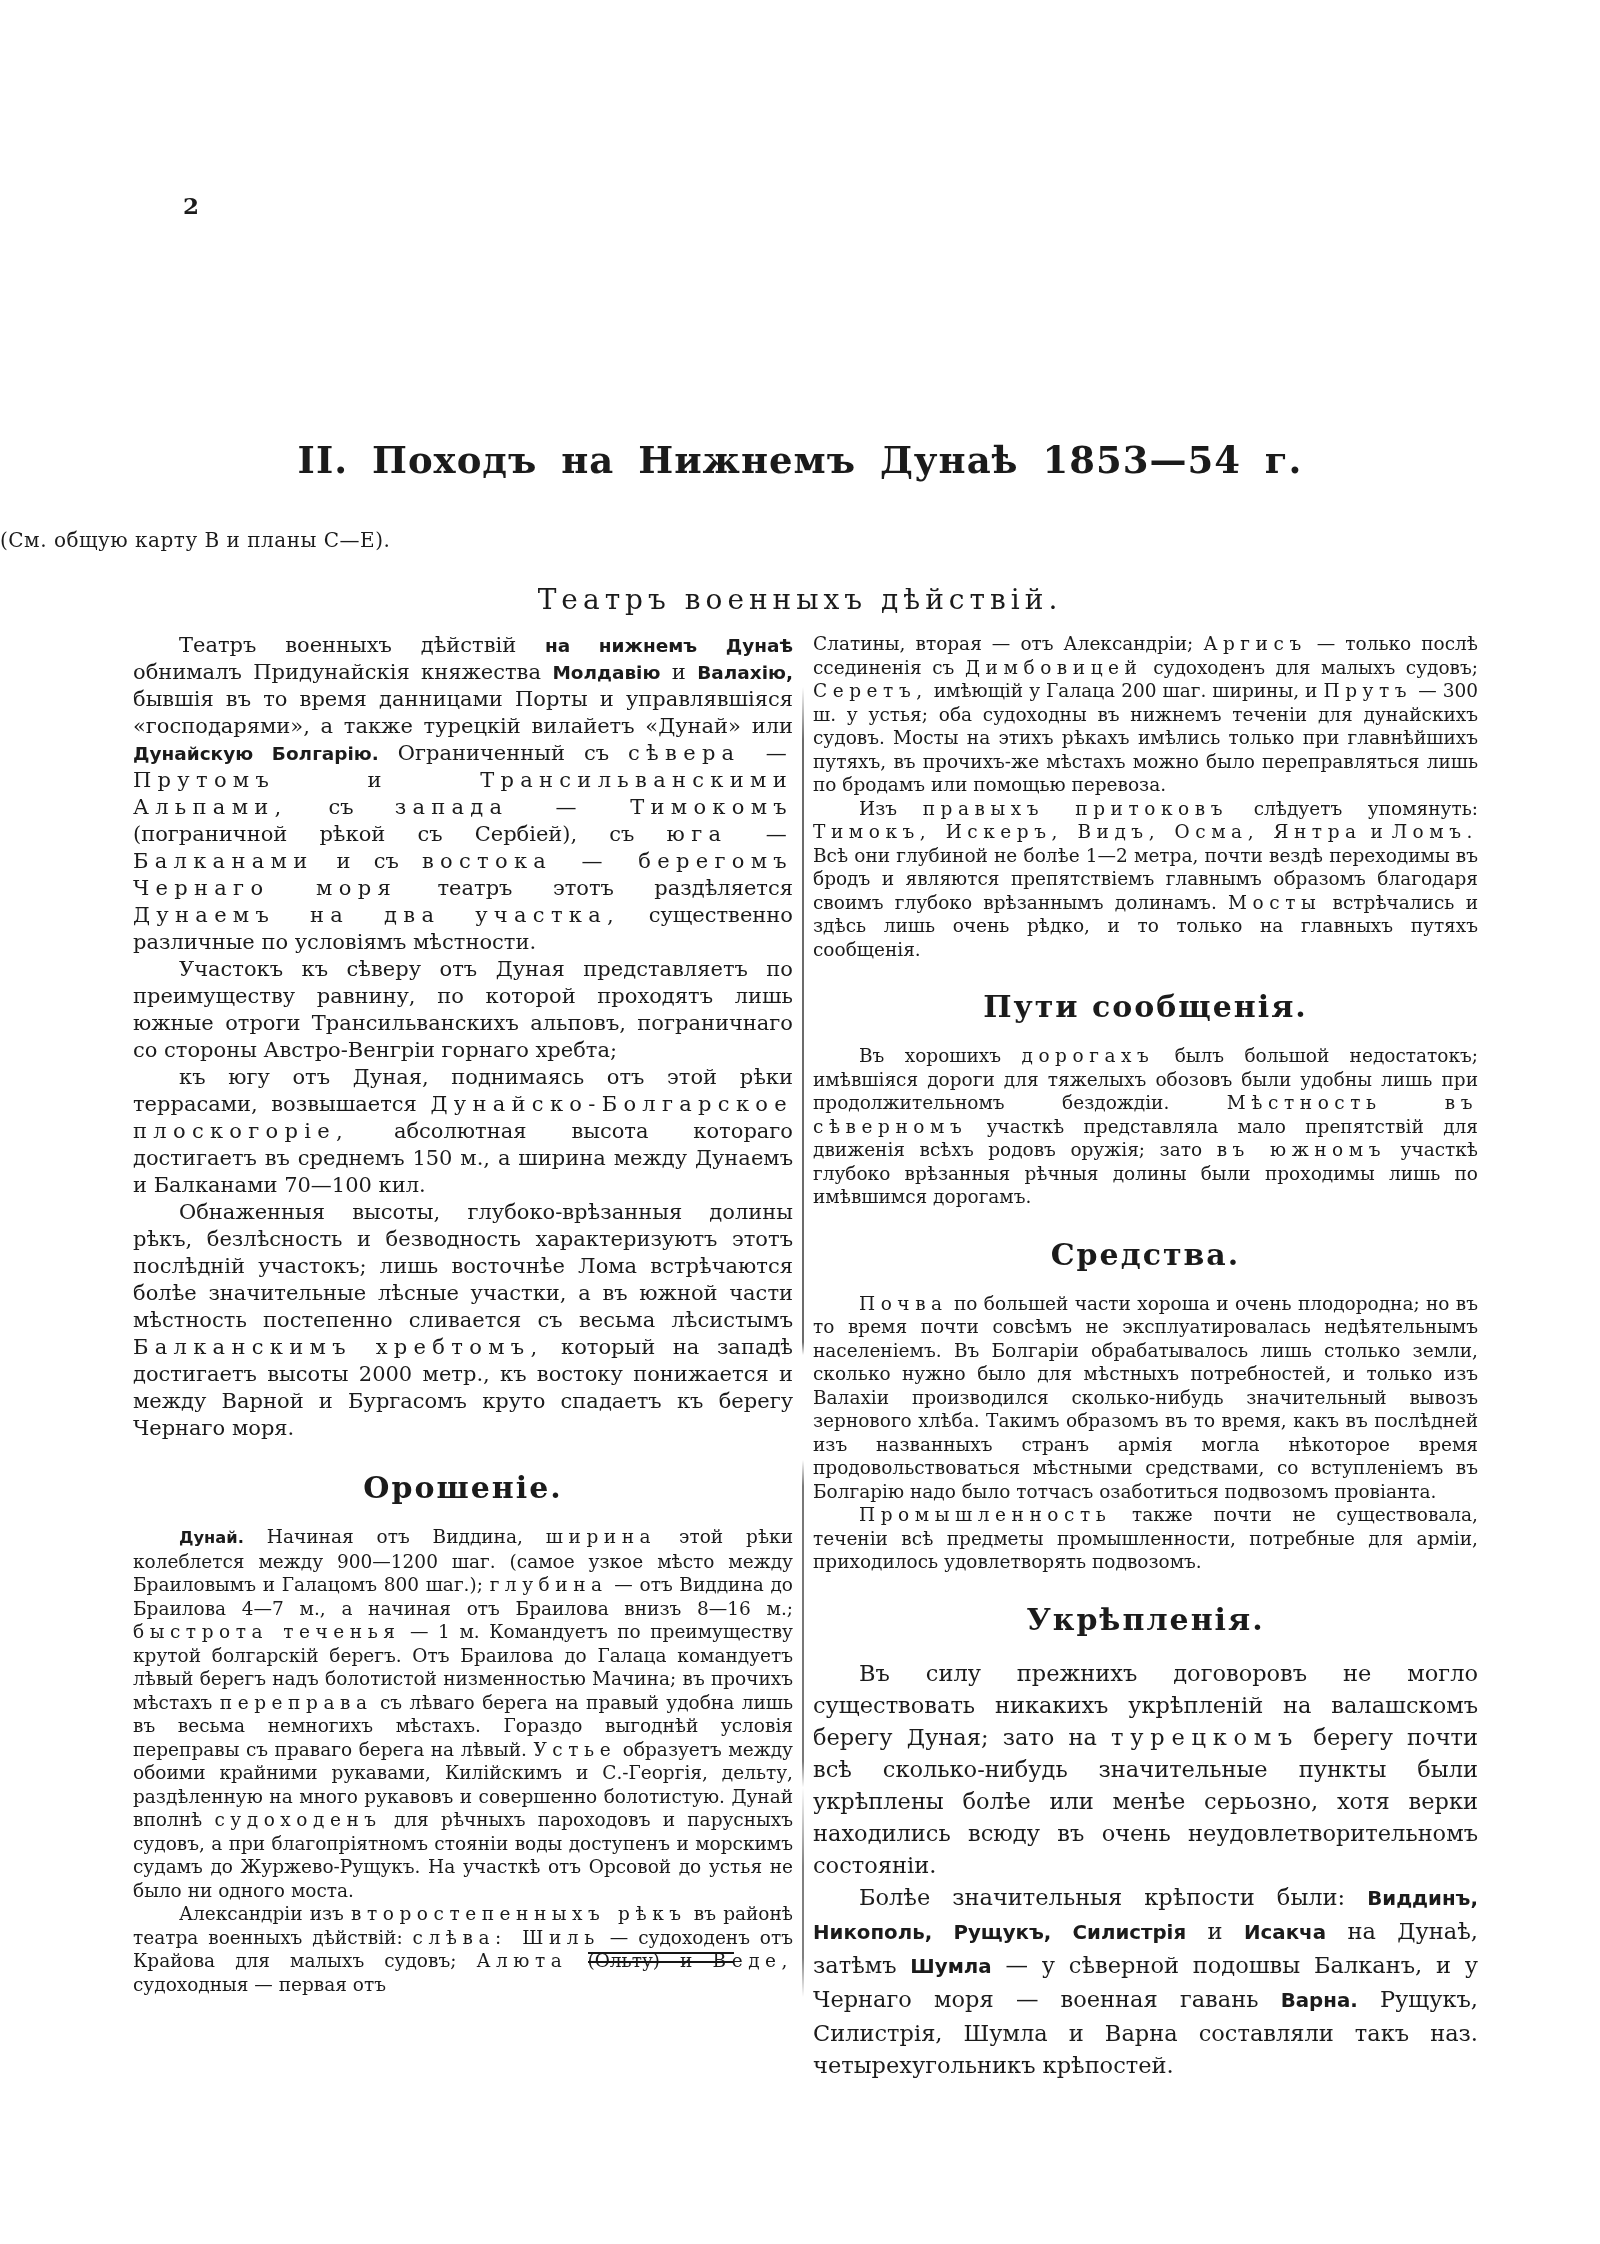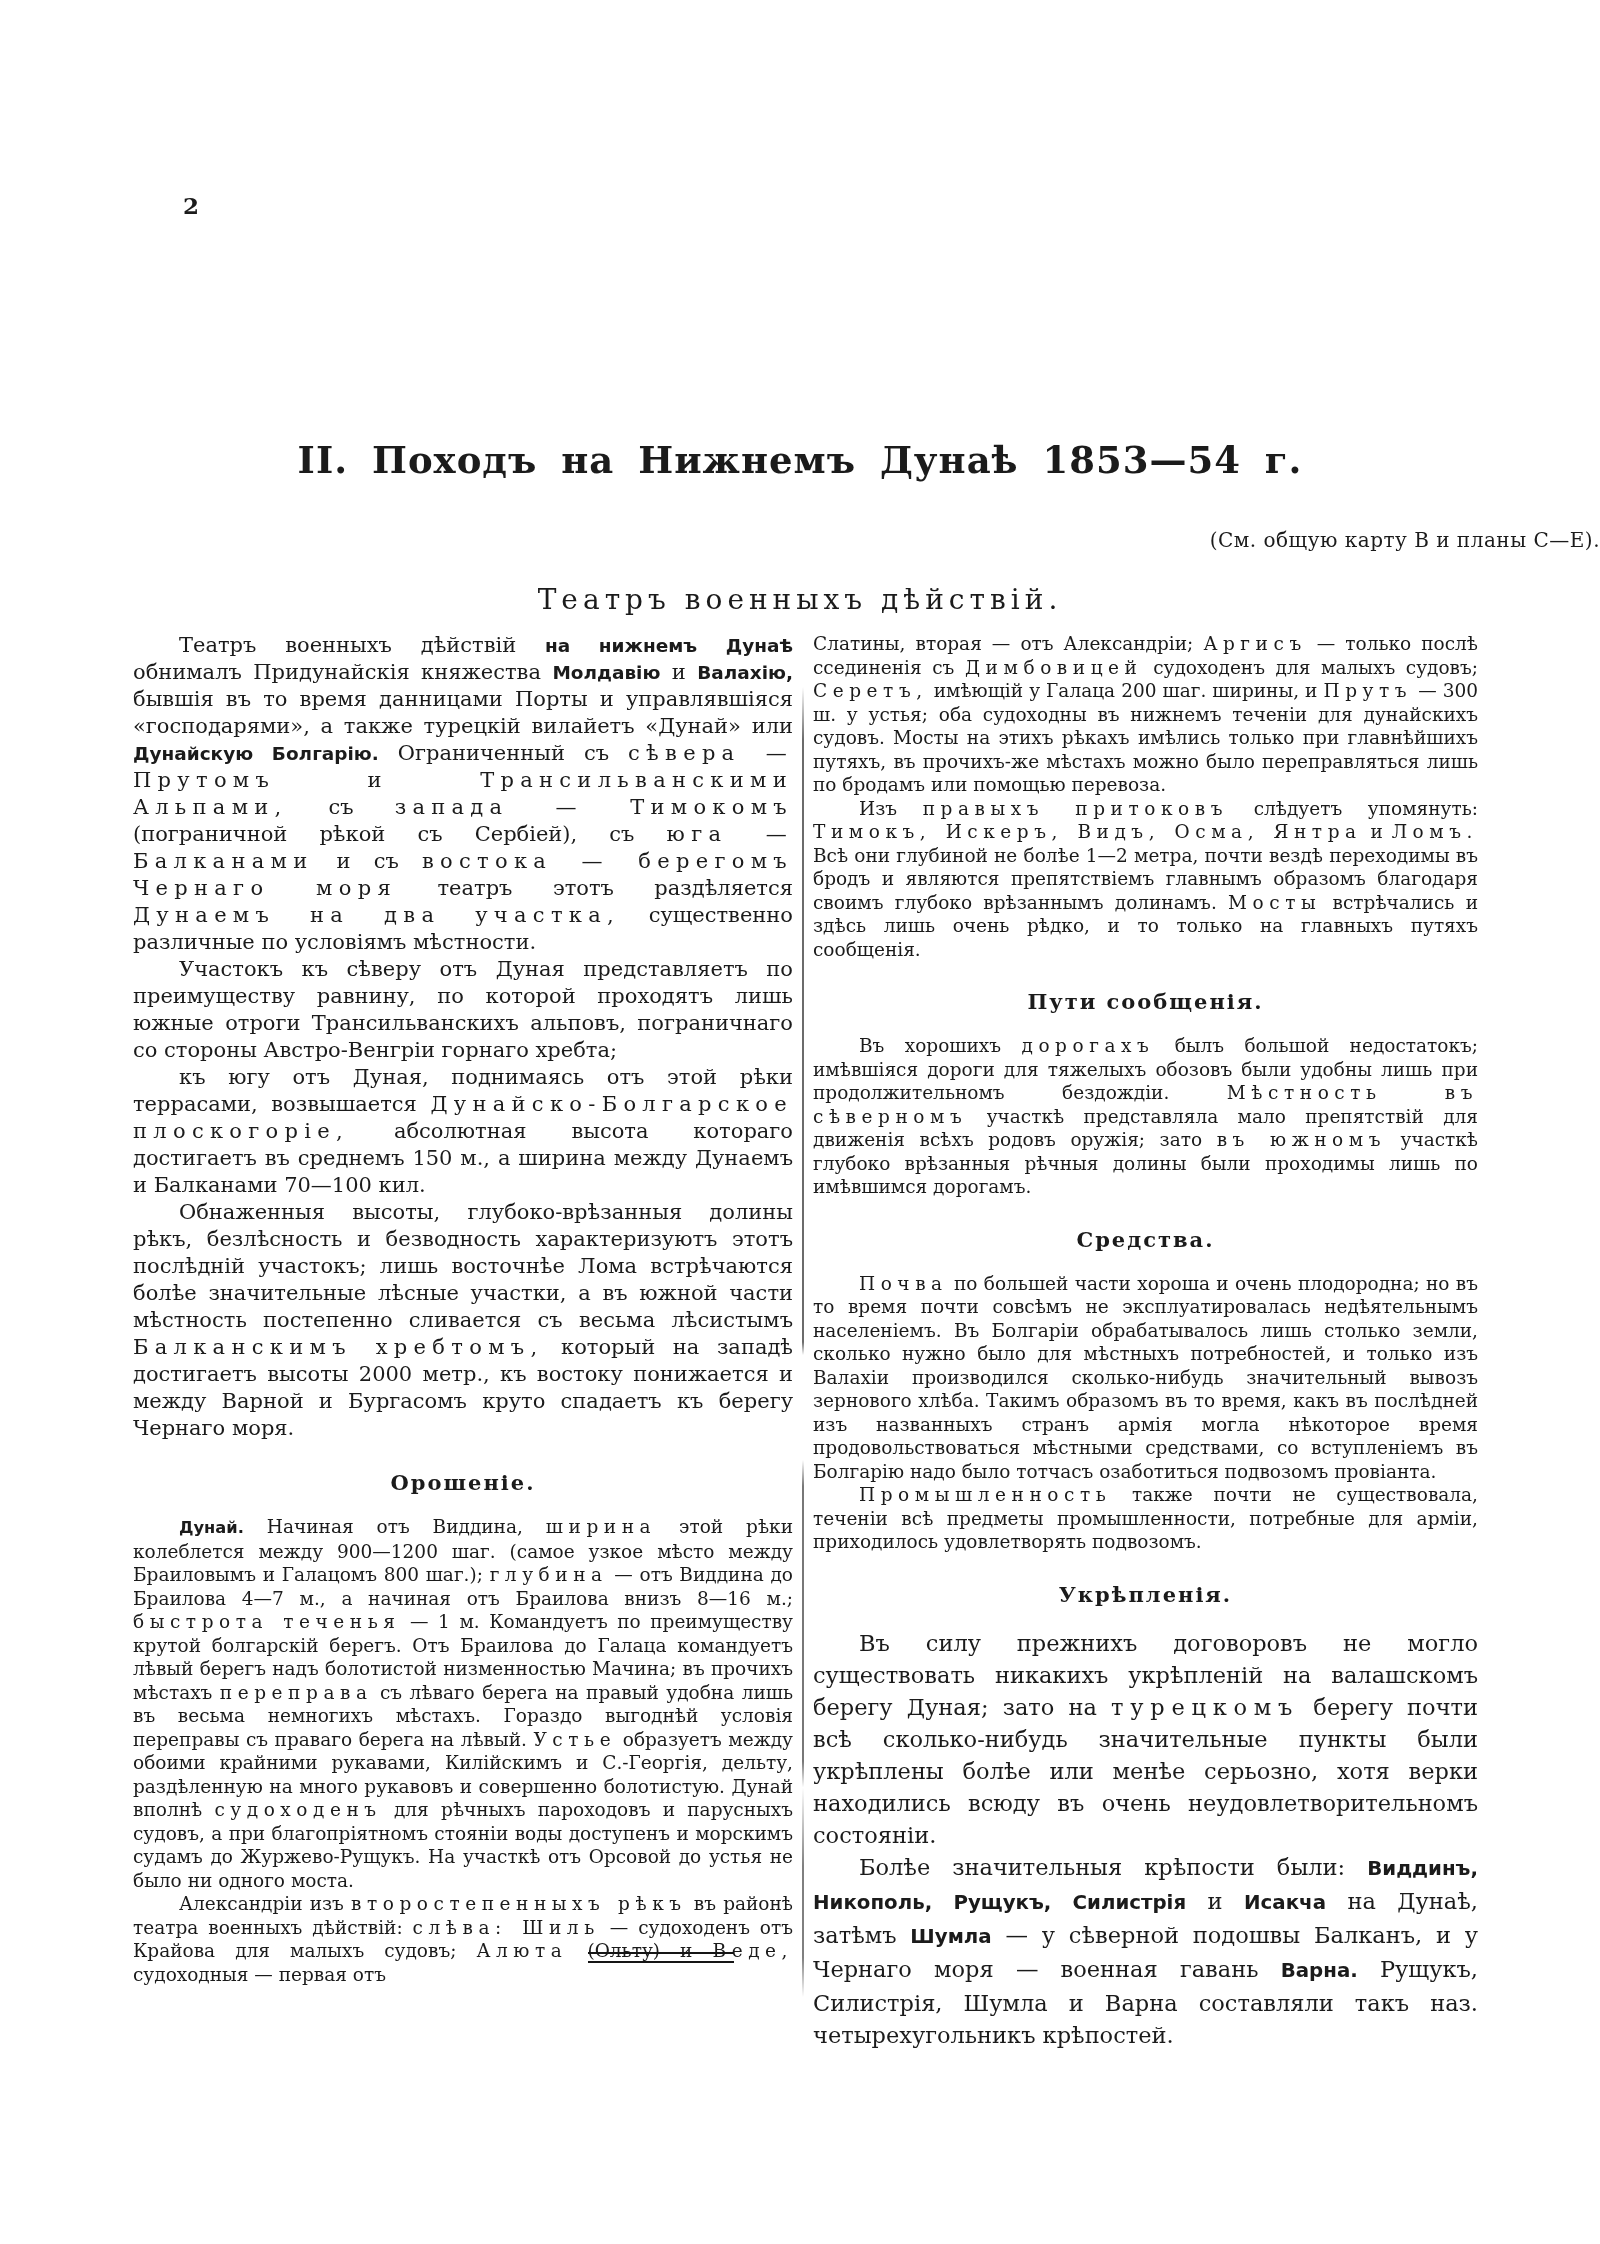--- a/index.html
+++ b/index.html
@@ -16,21 +16,21 @@
     font-size: 23px; font-weight: bold;
   }
   .title {
     position: absolute; left: 0; right: 0; top: 438px;
     margin: 0; text-align: center;
     font-size: 37px; font-weight: bold;
     letter-spacing: 1px; word-spacing: 10px;
   }
   .subtitle {
     position: absolute; left: 0; right: 0; top: 528px;
-    text-align: right; font-size: 20px; letter-spacing: 0.5px;
+    text-align: left; font-size: 20px; letter-spacing: 0.5px;
   }
   .section-heading {
     position: absolute; left: 0; right: 0; top: 582px;
     margin: 1px; text-align: center;
     font-size: 28px; font-weight: normal; letter-spacing: 5px;
   }
   .columns {
     position: absolute; left: 133px; top: 632px;
     width: 1355px;
     display: flex; gap: 20px;
@@ -51,21 +51,21 @@
   .para {
     margin: 0; text-align: justify;
     text-justify: inter-word;
   }
   .para.indent { text-indent: 46px; }
   .size-body  { font-size: 21px;   line-height: 27px; }
   .size-small { font-size: 18.5px; line-height: 23.5px; }
   .size-lg    { font-size: 22.5px; line-height: 32px; }
   .col-heading {
     margin: 28px 0 20px 0; text-align: center;
-    font-size: 21px; font-weight: bold; letter-spacing: 2px;
+    font-size: 30px; font-weight: bold; letter-spacing: 2px;
   }
   .b {
     font-family: "DejaVu Sans", "Liberation Sans", sans-serif;
     font-weight: 700; font-size: 0.88em; letter-spacing: 0;
   }
   .sp { letter-spacing: 0.3em; }
   .end-rule {
     position: absolute; left: 588px; top: 1952px;
     width: 146px; height: 7px;
     border-top: 2px solid #151515;

